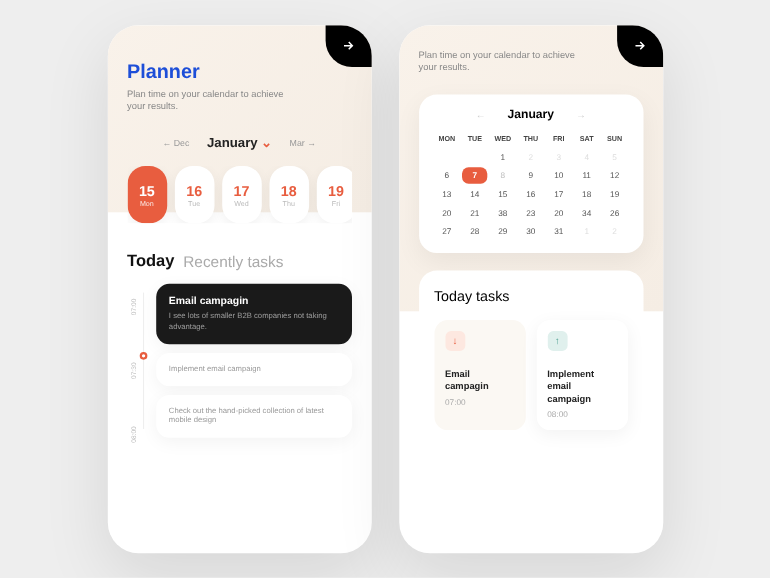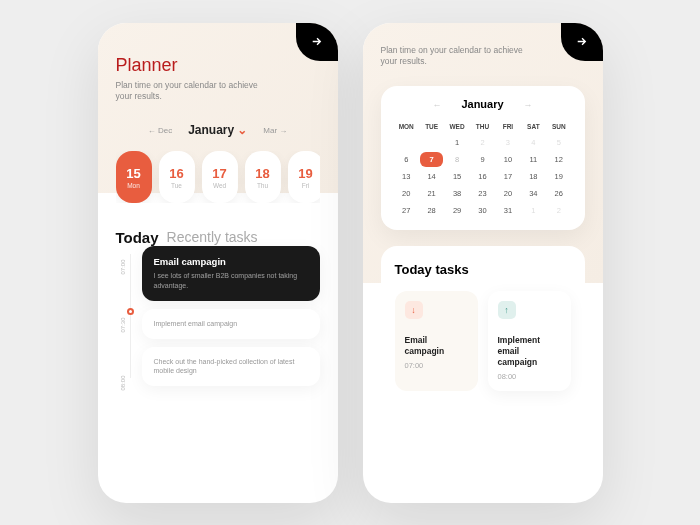--- a/index.html
+++ b/index.html
@@ -2,35 +2,35 @@
 <html><head>
 <meta charset="utf-8">
 <style>
 *{margin:0;padding:0;box-sizing:border-box;font-family:-apple-system,BlinkMacSystemFont,'Segoe UI',sans-serif}
 body{background:#eeeeee;display:flex;align-items:center;justify-content:center;min-height:525px;padding:20px;gap:25px}
 .phone{width:240px;height:480px;background:#fff;border-radius:28px;overflow:hidden;position:relative;box-shadow:0 20px 60px rgba(0,0,0,0.1)}
 .header-bg{position:absolute;top:0;left:0;right:0;height:170px;background:linear-gradient(135deg,#f9f2ea 0%,#f5ede4 100%);z-index:0}
 .content{position:relative;z-index:1;padding:22px 18px}
 .corner-btn{position:absolute;top:0;right:0;width:42px;height:38px;background:#000;border-bottom-left-radius:24px;display:flex;align-items:center;justify-content:center;z-index:2}
 .corner-btn svg{width:13px;height:13px}
-h1{font-size:18px;font-weight:400;color:#b91c1c;margin-bottom:4px;margin-top:10px}
+h1{font-size:18px;font-weight:700;color:#1d4ed8;margin-bottom:4px;margin-top:10px}
 .subtitle{font-size:8.5px;color:#888;line-height:1.4;max-width:160px}
 .month-nav{display:flex;align-items:center;justify-content:center;margin-top:20px;gap:16px;font-size:10px}
 .month-nav .prev,.month-nav .next{font-size:8px;color:#999}
 .month-nav .current{font-weight:700;font-size:12px;color:#222;display:flex;align-items:center;gap:3px}
 .month-nav .chev{color:#e85d3f}
 .day-strip{display:flex;gap:7px;margin-top:14px;overflow:hidden}
 .day-chip{flex:0 0 36px;height:52px;background:#fff;border-radius:16px;display:flex;flex-direction:column;align-items:center;justify-content:center;box-shadow:0 4px 12px rgba(0,0,0,0.06)}
 .day-chip.active{background:#e85d3f;color:#fff}
 .day-chip .num{font-size:13px;font-weight:700;color:#e85d3f}
 .day-chip.active .num{color:#fff}
 .day-chip .dow{font-size:6.5px;color:#bbb;margin-top:1px}
 .day-chip.active .dow{color:rgba(255,255,255,0.85)}
 .today-section{margin-top:26px}
-.today-header{display:flex;align-items:flex-start;gap:8px;}
+.today-header{display:flex;align-items:flex-end;gap:8px;margin-bottom:12px}
 .today-header h2{font-size:15px;font-weight:800;color:#111}
 .today-header .sub{font-size:14px;color:#aaa}
 .timeline{position:relative;padding-left:26px}
 .timeline::before{content:'';position:absolute;left:14px;top:8px;bottom:8px;width:1px;background:#eee}
 .time-label{position:absolute;left:-6px;font-size:6px;color:#bbb;transform:rotate(-90deg);transform-origin:center;width:26px;text-align:center}
 .task-card{background:#fff;border-radius:12px;padding:10px 12px;margin-bottom:8px;box-shadow:0 4px 16px rgba(0,0,0,0.05)}
 .task-card.dark{background:#1a1a1a;color:#fff}
 .task-card .title{font-size:9.5px;font-weight:700;margin-bottom:4px}
 .task-card .desc{font-size:7px;color:#999;line-height:1.4}
 .task-card.dark .desc{color:rgba(255,255,255,0.55)}
@@ -38,21 +38,21 @@
 .cal-card{background:#fff;border-radius:16px;padding:12px 14px;margin-top:18px;box-shadow:0 8px 24px rgba(0,0,0,0.06)}
 .cal-head{display:flex;align-items:center;justify-content:center;gap:20px;font-size:11px;font-weight:700;margin-bottom:10px}
 .cal-head .arr{font-size:9px;color:#ccc}
 .cal-grid{display:grid;grid-template-columns:repeat(7,1fr);gap:2px;text-align:center}
 .cal-grid .wh{font-size:6.5px;font-weight:700;color:#444;padding:3px 0}
 .cal-grid .d{font-size:7.5px;color:#555;padding:3px 0;border-radius:6px}
 .cal-grid .d.mute{color:#ddd}
 .cal-grid .d.sel{background:#e85d3f;color:#fff;font-weight:700}
 .cal-grid .d.today{color:#bbb}
 .tasks2{background:#fff;border-radius:16px 16px 0 0;margin-top:16px;padding:16px 14px 0;min-height:135px}
-.tasks2 h2{font-size:13px;font-weight:700;margin-bottom:14px}
+.tasks2 h2{font-size:13px;font-weight:400;margin-bottom:14px}
 .task-row{display:flex;gap:10px}
 .mini-card{flex:1;background:#fbf8f3;border-radius:12px;padding:10px}
 .mini-card.white{background:#fff;box-shadow:0 4px 16px rgba(0,0,0,0.05)}
 .mini-card .ic{width:18px;height:18px;border-radius:5px;display:flex;align-items:center;justify-content:center;font-size:9px;margin-bottom:16px}
 .mini-card .ic.down{background:#fde8e0;color:#e85d3f}
 .mini-card .ic.up{background:#e0f0ed;color:#4a9d8f}
 .mini-card .t{font-size:8.5px;font-weight:700;color:#222;line-height:1.3;margin-bottom:4px}
 .mini-card .tm{font-size:7.5px;color:#aaa}
 .phone2 .header-bg{height:260px}
 .phone2 .content{padding-top:22px}

